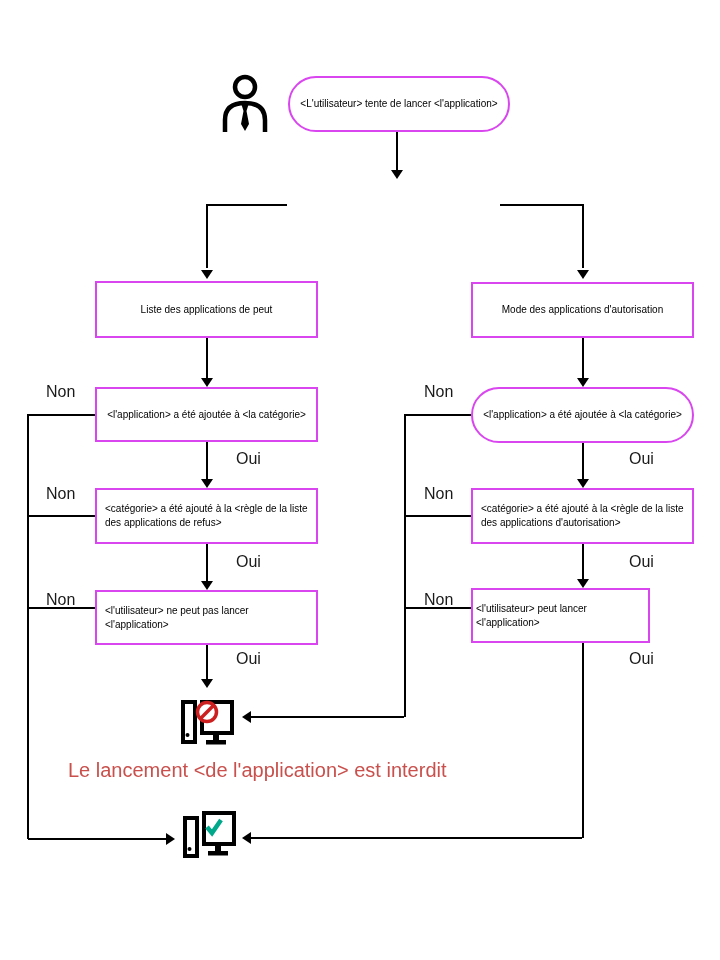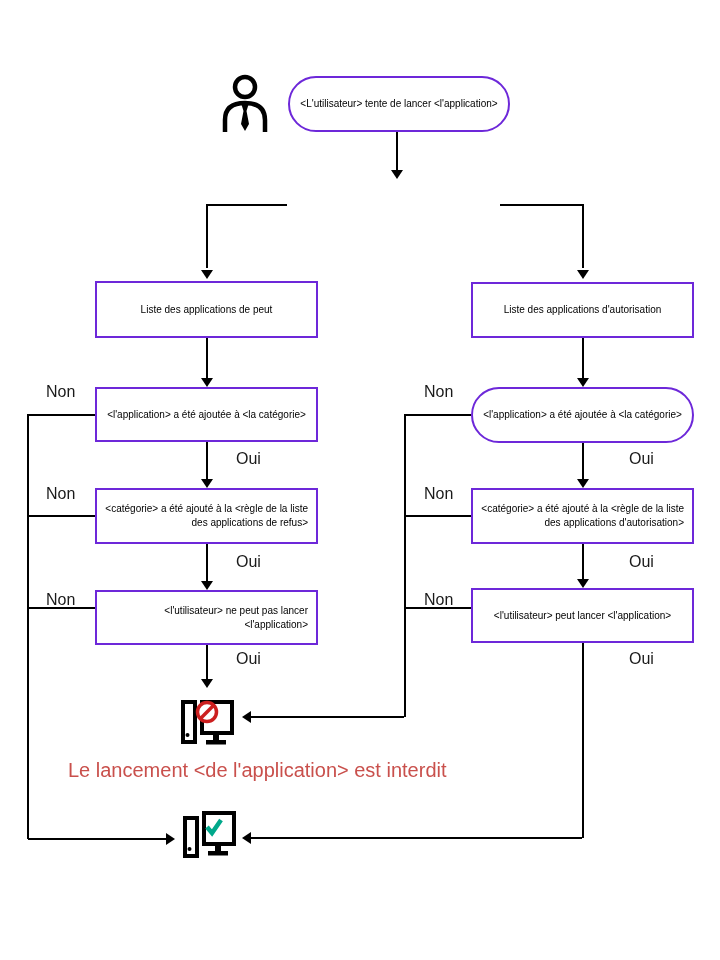--- a/index.html
+++ b/index.html
@@ -1,22 +1,22 @@
 <!DOCTYPE html>
 <html><head>
 <meta charset="utf-8">
 <style>
   html,body{margin:0;padding:0;background:#ffffff;}
   #canvas{
     position:relative;width:720px;height:960px;background:#ffffff;
     font-family:"Liberation Sans","DejaVu Sans",sans-serif;overflow:hidden;
   }
   .node{
-    position:absolute;background:#fff;border:2px solid #6d28d9;box-sizing:border-box;
-    display:flex;align-items:center;justify-content:center;text-align:right;
+    position:absolute;background:#fff;border:2px solid #d946ef;box-sizing:border-box;
+    display:flex;align-items:center;justify-content:center;text-align:left;
     font-size:10px;line-height:1.4;color:#000;padding:2px 8px;
   }
   .stadium{border-radius:28px;}
   .ellipse{border-radius:50%;padding:2px 14px;}
   .tight{padding:2px 3px;}
   .h,.v{position:absolute;background:#000;}
   .h{height:2px;}
   .v{width:2px;}
   .arr{position:absolute;width:0;height:0;}
   .arr-d{border-left:6px solid transparent;border-right:6px solid transparent;border-top:9px solid #000;}
@@ -53,21 +53,21 @@
 
   <div class="h" style="left:500px;top:204px;width:84px"></div>
   <div class="v" style="left:582px;top:204px;height:64px"></div>
   <div class="arr arr-d" style="left:577px;top:270px"></div>
 
   <div class="node" style="left:95px;top:281px;width:223px;height:57px">
     <span>Liste des applications de peut</span>
   </div>
 
   <div class="node" style="left:471px;top:282px;width:223px;height:56px">
-    <span>Liste des applications d'autorisation</span>
+    <span>Mode des applications d'autorisation</span>
   </div>
 
   <div class="v" style="left:206px;top:338px;height:40px"></div>
   <div class="arr arr-d" style="left:201px;top:378px"></div>
   <div class="v" style="left:582px;top:338px;height:40px"></div>
   <div class="arr arr-d" style="left:577px;top:378px"></div>
 
   <div class="node" style="left:95px;top:387px;width:223px;height:55px">
     <span>&lt;l'application&gt; a été ajoutée à &lt;la catégorie&gt;</span>
   </div>
@@ -103,21 +103,21 @@
 
   <div class="v" style="left:206px;top:544px;height:37px"></div>
   <div class="arr arr-d" style="left:201px;top:581px"></div>
   <div class="v" style="left:582px;top:544px;height:35px"></div>
   <div class="arr arr-d" style="left:577px;top:579px"></div>
 
   <div class="node" style="left:95px;top:590px;width:223px;height:55px">
     <span>&lt;l'utilisateur&gt; ne peut pas lancer &lt;l'application&gt;</span>
   </div>
 
-  <div class="node tight" style="left:471px;top:588px;width:223px;height:55px">
+  <div class="node tight" style="left:471px;top:588px;width:179px;height:55px">
     <span>&lt;l'utilisateur&gt; peut lancer &lt;l'application&gt;</span>
   </div>
 
   <div class="lbl" style="left:46px;top:591px">Non</div>
   <div class="lbl" style="left:424px;top:591px">Non</div>
 
   <div class="lbl" style="left:236px;top:650px">Oui</div>
   <div class="lbl" style="left:629px;top:650px">Oui</div>
 
   <div class="h" style="left:28px;top:414px;width:67px"></div>

